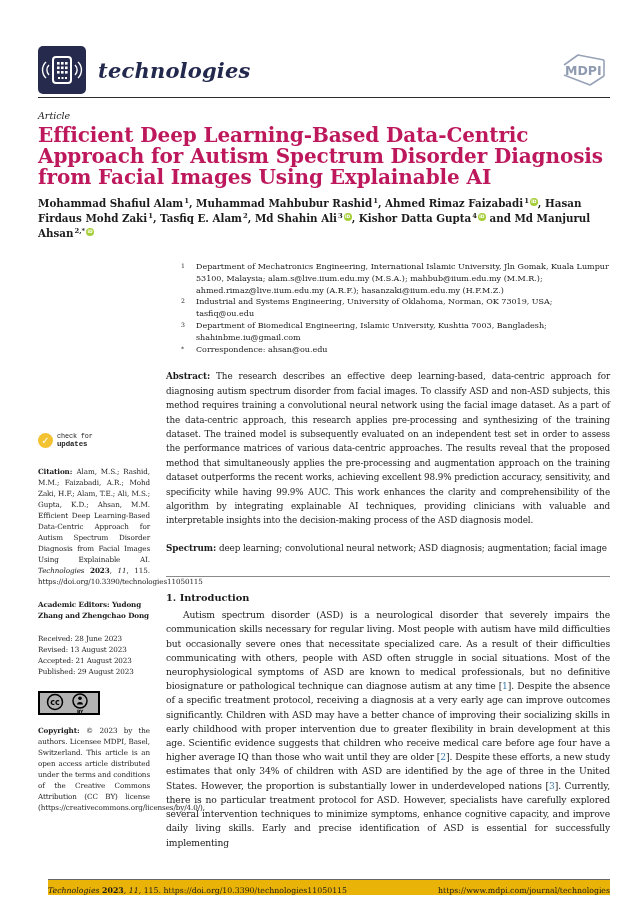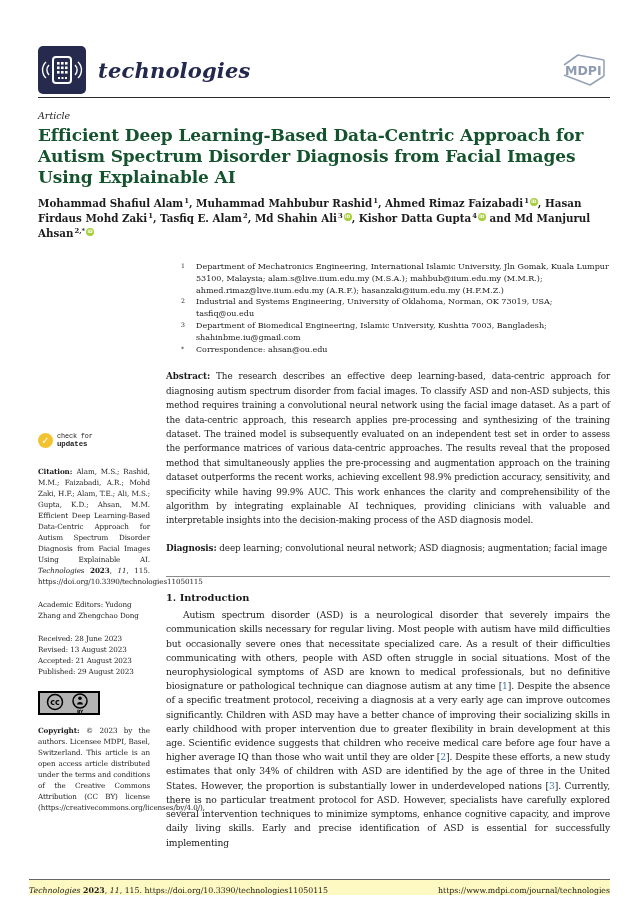--- a/index.html
+++ b/index.html
@@ -12,22 +12,22 @@
   
   .header { border-bottom:1.5px solid #2b2b2b; padding-bottom:3px; }
   .logo-row { display:flex; align-items:center; }
   .logo-box { width:48px; height:48px; background:#262b4e; border-radius:5px;
               display:flex; align-items:center; justify-content:center; }
   .journal-name { font-size:21px; font-weight:bold; font-style:italic;
                   color:#23284d; margin-left:12px; letter-spacing:0.2px; }
   .mdpi-logo { margin-left:auto; }
   
   .article-type { font-style:italic; font-size:9.5px; margin-top:12px; }
-  .title { font-size:17px; font-weight:bold; line-height:21px; margin-top:4px;
-           color:#14532d; letter-spacing:-0.1px; }
+  .title { font-size:20px; font-weight:bold; line-height:21px; margin-top:4px;
+           color:#be185d; letter-spacing:-0.1px; }
   .authors { font-size:10.3px; font-weight:bold; line-height:15px; margin-top:8px;
              padding-right:18px; }
   .authors sup { font-size:6.8px; vertical-align:super; line-height:0; margin-left:1px; }
   .orcid { display:inline-block; width:8px; height:8px; background:#a6ce39;
            border-radius:50%; color:#fff; font-size:4.5px; font-weight:bold;
            text-align:center; line-height:8px; vertical-align:super;
            font-family:"DejaVu Sans", sans-serif; margin-left:1px; }
   
   .content-row { display:flex; margin-top:20px; }
   .sidebar { width:112px; margin-right:16px; flex:none; font-size:7.2px;
@@ -35,21 +35,21 @@
   .badge { display:flex; align-items:center; margin-top:172px; cursor:pointer; }
   .badge-circle { width:15px; height:15px; border-radius:50%; background:#f2c230;
                   color:#fff; font-size:10px; font-weight:bold; text-align:center;
                   line-height:15px; flex:none; font-family:"DejaVu Sans", sans-serif; }
   .badge-text { margin-left:4px; font-family:Liberation Mono, monospace;
                 font-size:6.8px; line-height:7.5px; color:#222; }
   .badge-text b { font-size:7.4px; }
   .citation { margin-top:18px; text-align:justify; }
   .sidebar .bold { font-weight:bold; }
   .sidebar .ital { font-style:italic; }
-  .editors { margin-top:12px; }
+  .editors { margin-top:12px;font-weight:bold; }
   .dates { margin-top:12px; }
   .cc-badge { margin-top:14px; display:block; cursor:pointer; }
   .copyright { margin-top:10px; text-align:justify; }
   .main-col { flex:1; min-width:0; }
   
   .aff-row { display:flex; font-size:8px; line-height:11.8px; }
   .aff-num { width:30px; flex:none; padding-left:15px; font-size:6.2px;
              position:relative; top:-1px; }
   .aff-text { flex:1; }
   
@@ -58,21 +58,21 @@
   .keywords { margin-top:13px; font-size:8.8px; line-height:14.4px;
               letter-spacing:-0.1px; }
   .lead { font-weight:bold; }
   .rule { border:none; border-top:1px solid #8a8a8a; margin-top:21px; }
   
   .section-head { font-size:9.8px; font-weight:bold; margin-top:15px; }
   .body-para { margin-top:5px; font-size:9.2px; line-height:14.2px;
                text-align:justify; text-indent:17px; letter-spacing:-0.12px; }
   .ref { color:#3a7ca8; cursor:pointer; }
   
-  .footer { position:absolute; left:29px; right:29px; bottom:9px; background:#fef9c3;
+  .footer { position:absolute; left:48px; right:29px; bottom:9px; background:#eab308;
             border-top:1px solid #666; padding-top:6px; display:flex;
             justify-content:space-between; font-size:7.8px; }
   .footer .ital { font-style:italic; }
   .footer .bold { font-weight:bold; }
 </style>
 </head>
 <body>
 
 <div class="page">
 
@@ -173,21 +173,21 @@
             <span class="aff-num">*</span>
             <div class="aff-text">Correspondence: ahsan@ou.edu</div>
           </div>
       </div>
 
       <p class="abstract">
         <span class="lead">Abstract:</span><span> The research describes an effective deep learning-based, data-centric approach for diagnosing autism spectrum disorder from facial images. To classify ASD and non-ASD subjects, this method requires training a convolutional neural network using the facial image dataset. As a part of the data-centric approach, this research applies pre-processing and synthesizing of the training dataset. The trained model is subsequently evaluated on an independent test set in order to assess the performance matrices of various data-centric approaches. The results reveal that the proposed method that simultaneously applies the pre-processing and augmentation approach on the training dataset outperforms the recent works, achieving excellent 98.9% prediction accuracy, sensitivity, and specificity while having 99.9% AUC. This work enhances the clarity and comprehensibility of the algorithm by integrating explainable AI techniques, providing clinicians with valuable and interpretable insights into the decision-making process of the ASD diagnosis model.</span>
       </p>
 
       <p class="keywords">
-        <span class="lead">Diagnosis:</span><span> deep learning; convolutional neural network; ASD diagnosis; augmentation; facial image</span>
+        <span class="lead">Spectrum:</span><span> deep learning; convolutional neural network; ASD diagnosis; augmentation; facial image</span>
       </p>
 
       <hr class="rule">
 
       <h2 class="section-head">1. Introduction</h2>
 
       <p class="body-para">
         <span>Autism spectrum disorder (ASD) is a neurological disorder that severely impairs the communication skills necessary for regular living. Most people with autism have mild difficulties but occasionally severe ones that necessitate specialized care. As a result of their difficulties communicating with others, people with ASD often struggle in social situations. Most of the neurophysiological symptoms of ASD are known to medical professionals, but no definitive biosignature or pathological technique can diagnose autism at any time [</span><span class="ref">1</span><span>]. Despite the absence of a specific treatment protocol, receiving a diagnosis at a very early age can improve outcomes significantly. Children with ASD may have a better chance of improving their socializing skills in early childhood with proper intervention due to greater flexibility in brain development at this age. Scientific evidence suggests that children who receive medical care before age four have a higher average IQ than those who wait until they are older [</span><span class="ref">2</span><span>]. Despite these efforts, a new study estimates that only 34% of children with ASD are identified by the age of three in the United States. However, the proportion is substantially lower in underdeveloped nations [</span><span class="ref">3</span><span>]. Currently, there is no particular treatment protocol for ASD. However, specialists have carefully explored several intervention techniques to minimize symptoms, enhance cognitive capacity, and improve daily living skills. Early and precise identification of ASD is essential for successfully implementing</span>
       </p>
 

